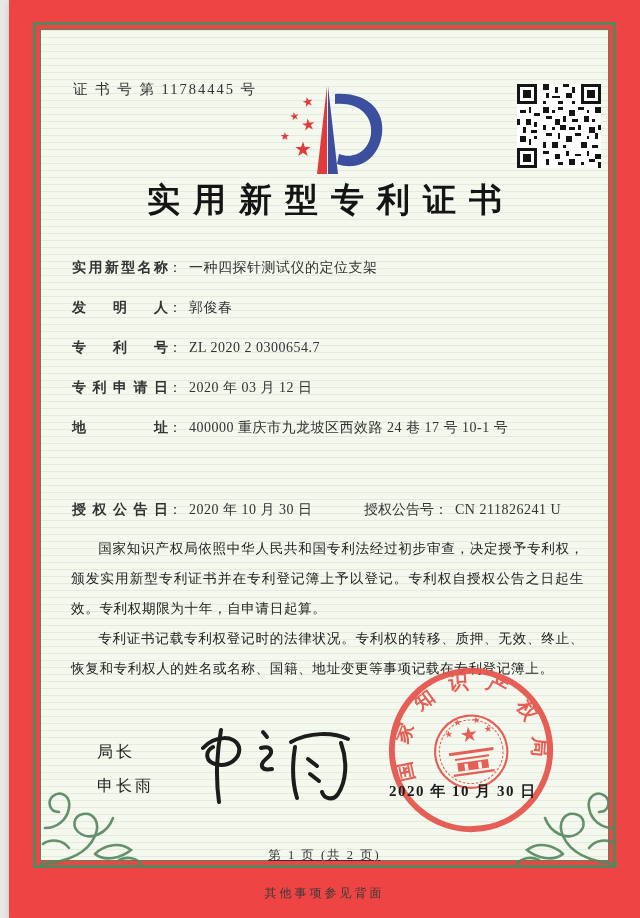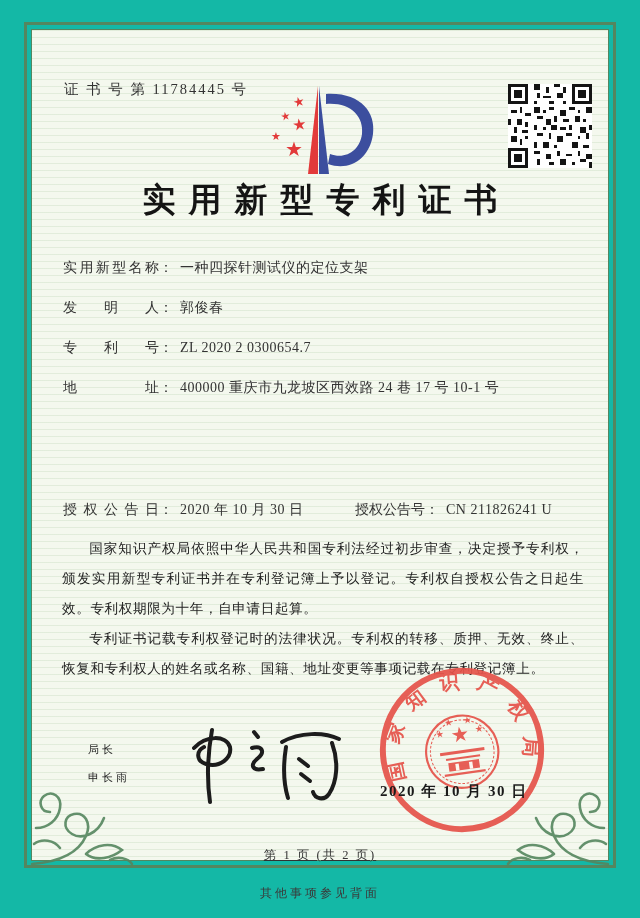--- a/index.html
+++ b/index.html
@@ -3,23 +3,24 @@
 <meta charset="utf-8">
 <style>
   * { margin:0; padding:0; box-sizing:border-box; }
   body {
     background:#e8e8e6;
     font-family:"Liberation Serif","DejaVu Serif",serif;
     display:flex; justify-content:center;
   }
   .page {
     position:relative; width:640px; height:918px;
-    background:#14b8a6; overflow:hidden;
+    background:#ef4444; overflow:hidden;
     box-shadow:2px 3px 8px rgba(0,0,0,.25);
     color:#2e2e2e;
+    margin-left:9px;
   }
   
   .frame-outer {
     position:absolute; left:24px; right:24px; top:22px; bottom:50px;
     border:3px solid #55865f;
   }
   .frame-inner {
     position:absolute; left:31px; right:31px; top:29px; bottom:57px;
     border:1px solid #55865f;
     background:
@@ -40,38 +41,38 @@
     position:absolute; left:0; right:0; top:178px; text-align:center;
     font-size:33px; font-weight:bold; letter-spacing:13px; color:#141414;
     z-index:3; text-indent:13px;
   }
   
   .fields { position:absolute; left:63px; top:258px; right:50px; z-index:3; }
   .field-row { margin-bottom:20px; font-size:14px; line-height:20px;
                color:#333; white-space:nowrap; }
   .f-label {
     display:inline-block; width:96px; vertical-align:bottom;
-    text-align:justify; text-align-last:justify;
+    text-align:justify; text-align-last:justify;font-weight:bold;
   }
   .f-value { margin-left:7px; letter-spacing:.5px; }
   .grant-row {
     position:absolute; left:63px; top:501px; right:40px;
     font-size:14px; color:#333; white-space:nowrap; z-index:3;
   }
   .grant-no-group { margin-left:48px; }
   
   .paras {
     position:absolute; left:62px; right:56px; top:534px; z-index:3;
     font-size:13.6px; line-height:30px; color:#222;
     text-align:justify; letter-spacing:.6px;
   }
   .paras p { text-indent:2em; }
   
   .signer { position:absolute; left:88px; top:742px; z-index:4;
-            font-size:11px; letter-spacing:3px; color:#222; }
+            font-size:16px; letter-spacing:3px; color:#222; }
   .signer div { margin-bottom:13px; }
   .signature { position:absolute; left:182px; top:722px; z-index:4; }
   .seal {
     position:absolute; left:376px; top:664px; width:172px; height:172px;
     z-index:3; transform:rotate(-8deg); opacity:.93;
   }
   .seal-date {
     position:absolute; left:380px; top:782px; z-index:4;
     font-size:15px; font-weight:bold; letter-spacing:1.5px; color:#1b1b1b;
   }
@@ -153,20 +154,23 @@
 
   <div class="fields">
     <div class="field-row">
       <span class="f-label">实用新型名称</span><span>：</span><span class="f-value">一种四探针测试仪的定位支架</span>
     </div>
     <div class="field-row">
       <span class="f-label">发明人</span><span>：</span><span class="f-value">郭俊春</span>
     </div>
     <div class="field-row">
       <span class="f-label">专利号</span><span>：</span><span class="f-value">ZL 2020 2 0300654.7</span>
+    </div>
+    <div class="field-row">
+      <span class="f-label">专利申请日</span><span>：</span><span class="f-value">2020 年 03 月 12 日</span>
     </div>
     <div class="field-row">
       <span class="f-label">地址</span><span>：</span><span class="f-value">400000  重庆市九龙坡区西效路 24 巷 17 号 10-1 号</span>
     </div>
   </div>
 
   <div class="grant-row">
     <span class="f-label">授权公告日</span><span>：</span><span class="f-value">2020 年 10 月 30 日</span>
     <span class="grant-no-group">
       <span>授权公告号</span><span>：</span><span class="f-value">CN 211826241 U</span>

